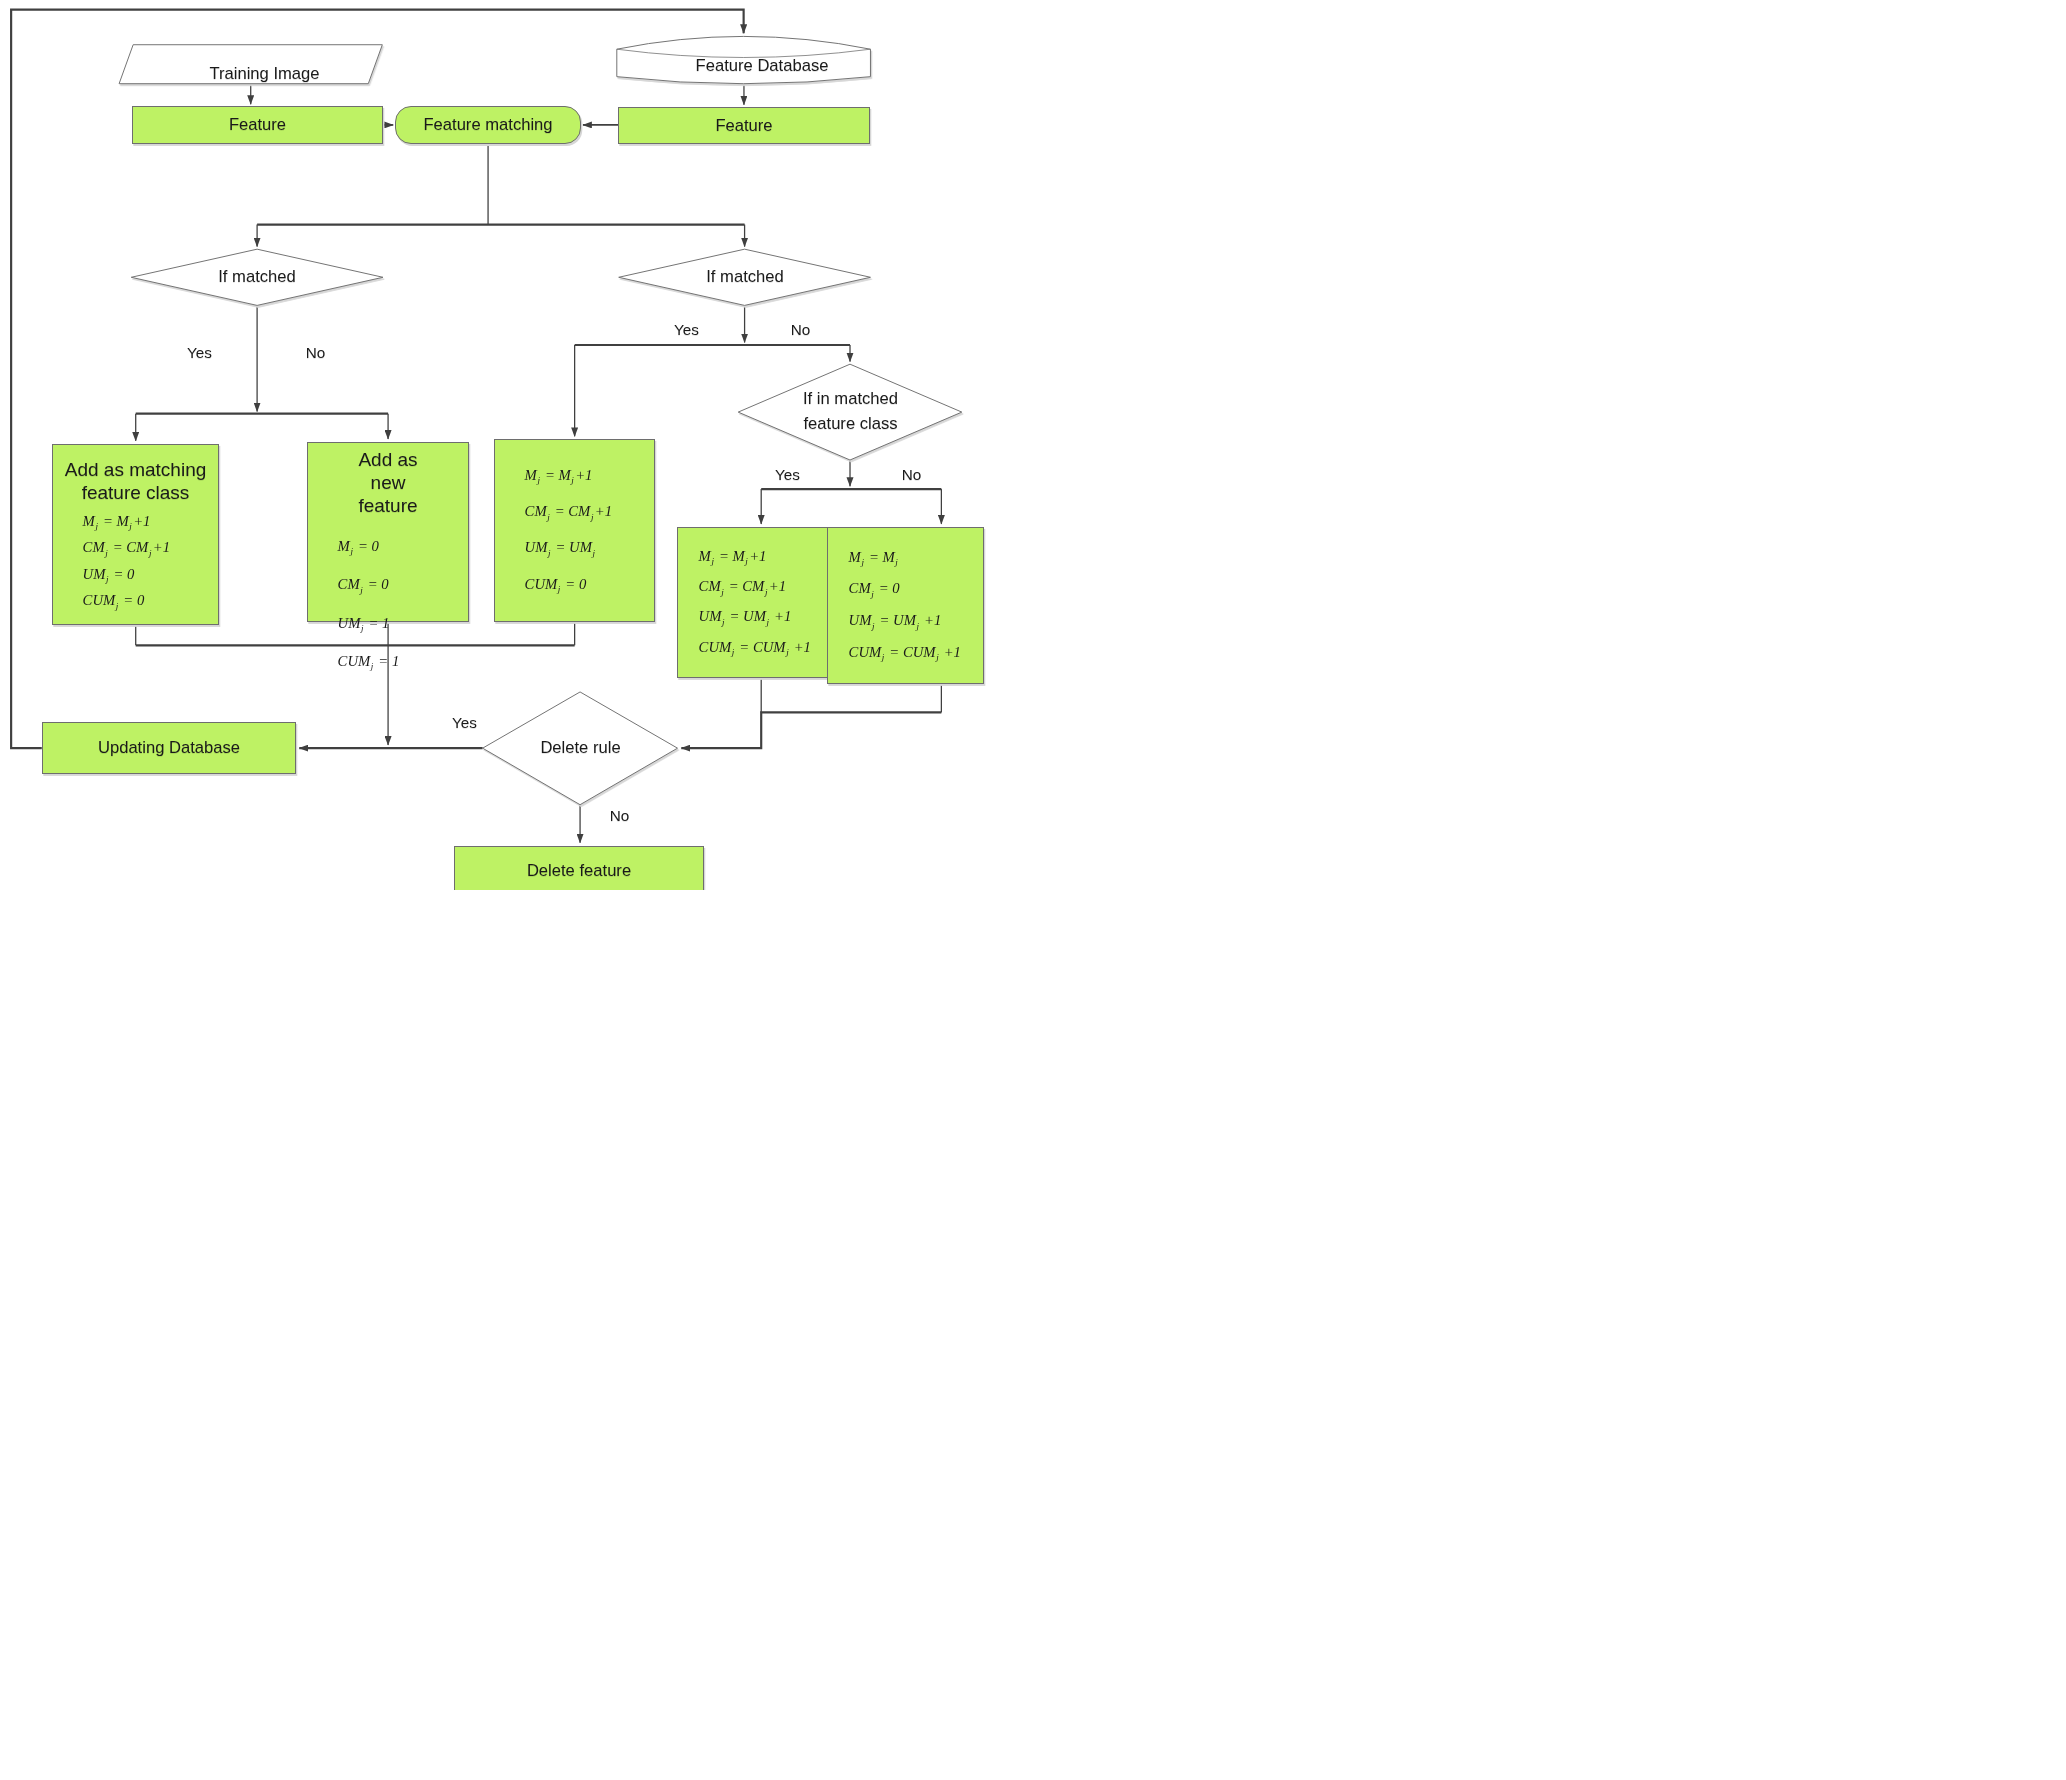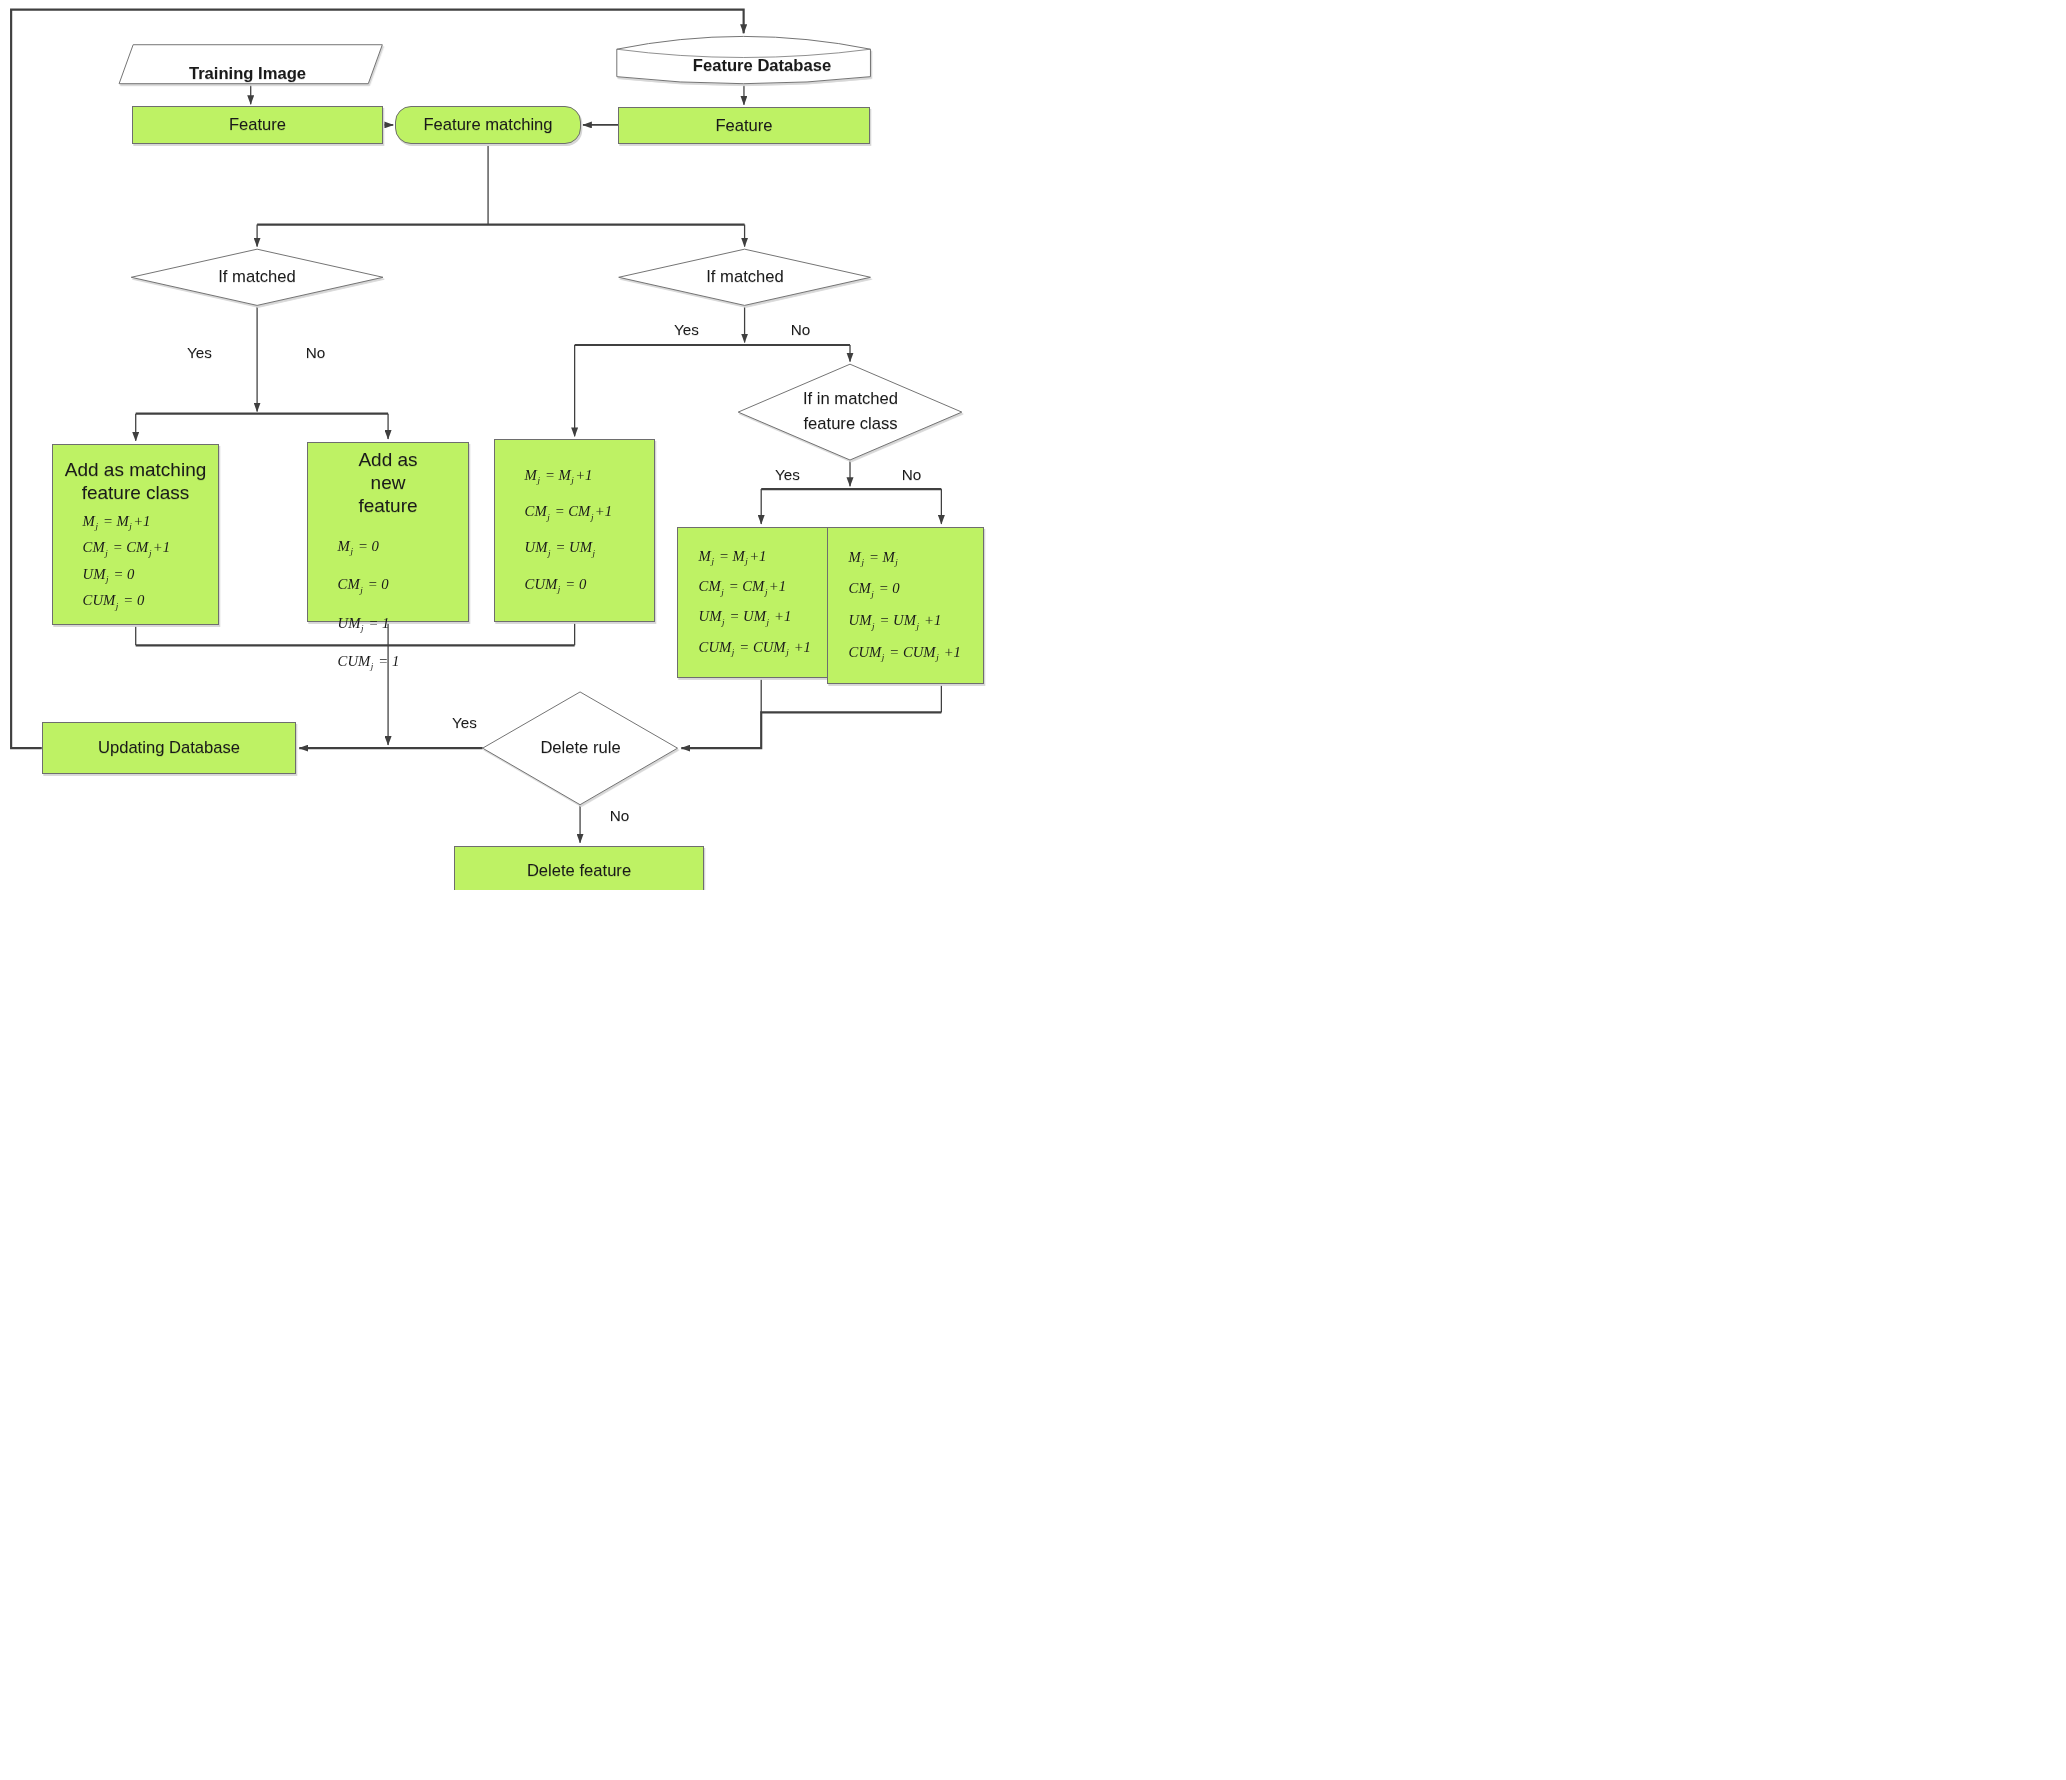--- a/index.html
+++ b/index.html
@@ -84,23 +84,23 @@
 
     <path class="shape" d="M 965 77 Q 1163.5 37 1362 77 L 1362 120 Q 1163.5 142 965 120 Z"></path>
     <path class="innerline" d="M 965 77 Q 1163.5 103 1362 77"></path>
 
     <polygon class="shape" points="205,434 402,390 599,434 402,478"></polygon>
     <polygon class="shape" points="968,434 1165,390 1362,434 1165,478"></polygon>
     <polygon class="shape" points="1155,645 1330,570 1505,645 1330,720"></polygon>
     <polygon class="shape" points="755,1171 907.5,1083 1060,1171 907.5,1259.5"></polygon>
   </svg>
 
-  <div class="abs cntr lbl" style="left:116px;top:45px;width:263px;height:57px;font-weight:bold;">Training Image</div>
+  <div class="abs cntr lbl" style="left:133px;top:45px;width:263px;height:57px;">Training Image</div>
 
-  <div class="abs cntr lbl" style="left:617px;top:49px;width:290px;height:33px;font-weight:bold;">Feature Database</div>
+  <div class="abs cntr lbl" style="left:617px;top:49px;width:290px;height:33px;">Feature Database</div>
 
   <div class="abs cntr lbl" style="left:131px;top:249px;width:252px;height:56px;">If matched</div>
 
   <div class="abs cntr lbl" style="left:619px;top:249px;width:252px;height:56px;">If matched</div>
 
   <div class="abs cntr lbl" style="left:780px;top:367px;width:141px;height:89px;line-height:1.5;">If in matched feature class</div>
 
   <div class="abs cntr lbl" style="left:483px;top:692px;width:195px;height:112px;">Delete rule</div>
 
   <div class="abs box cntr lbl" style="left:132px;top:106px;width:251px;height:38px;">Feature</div>

